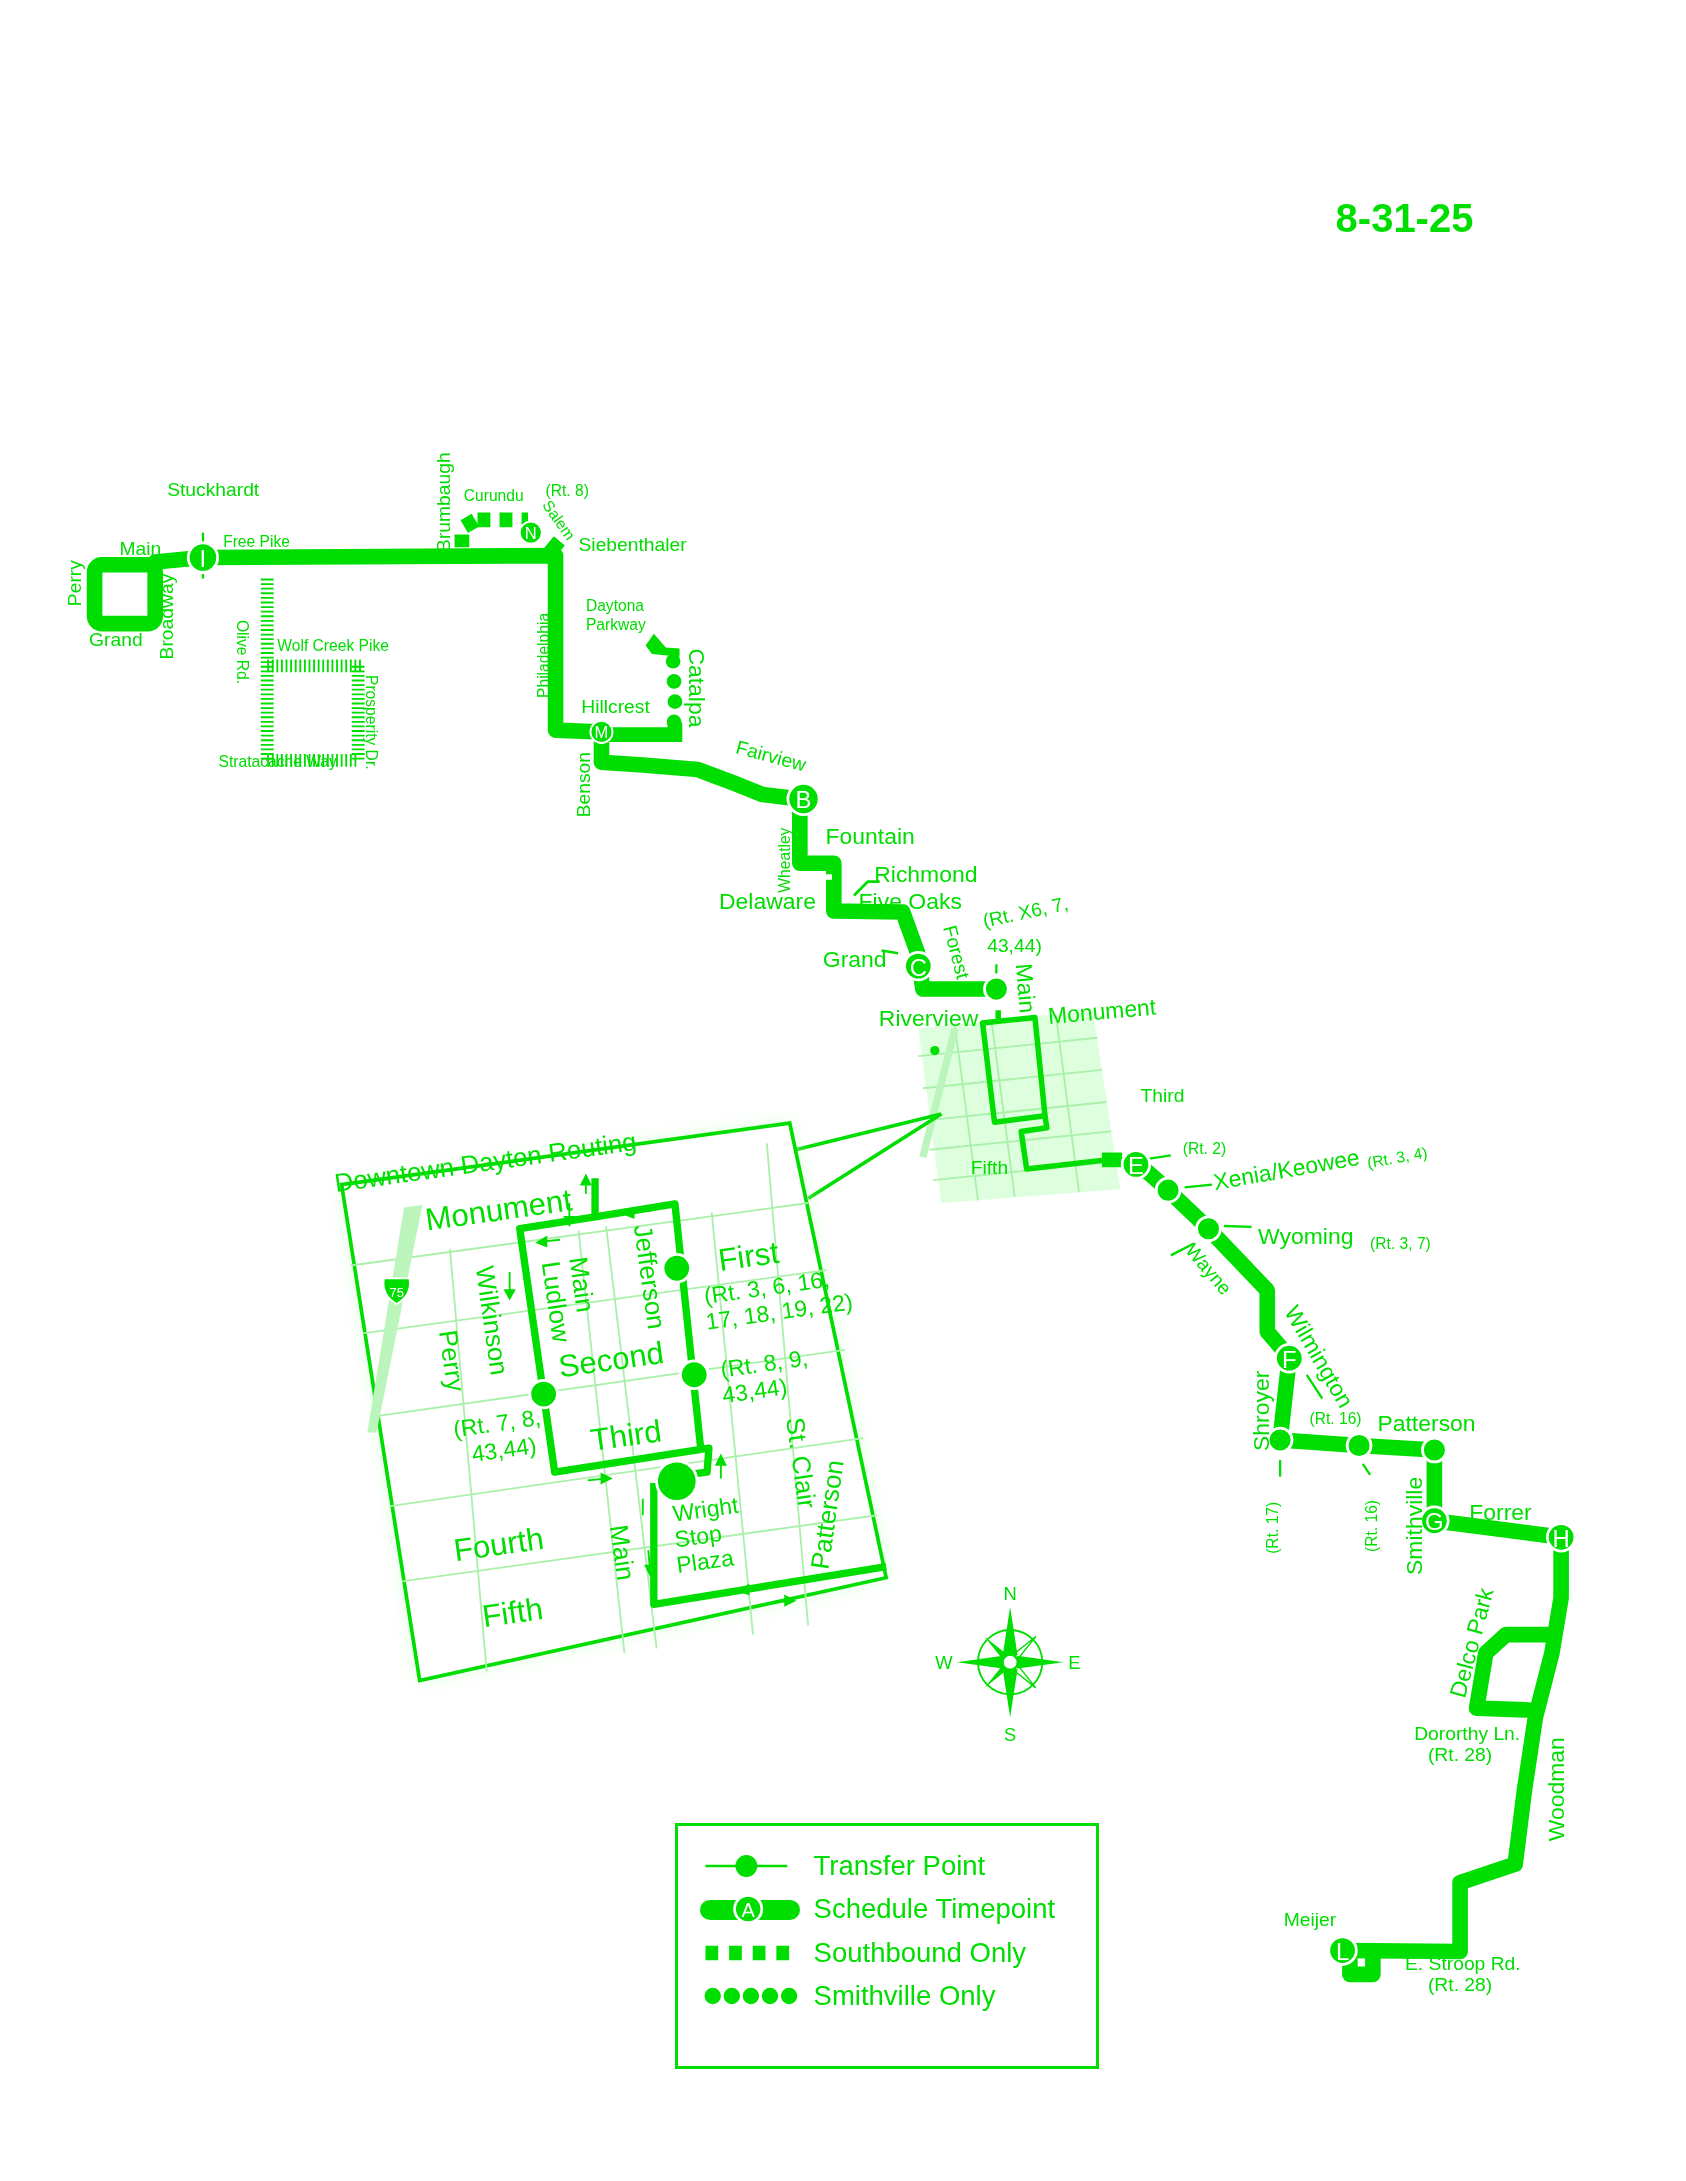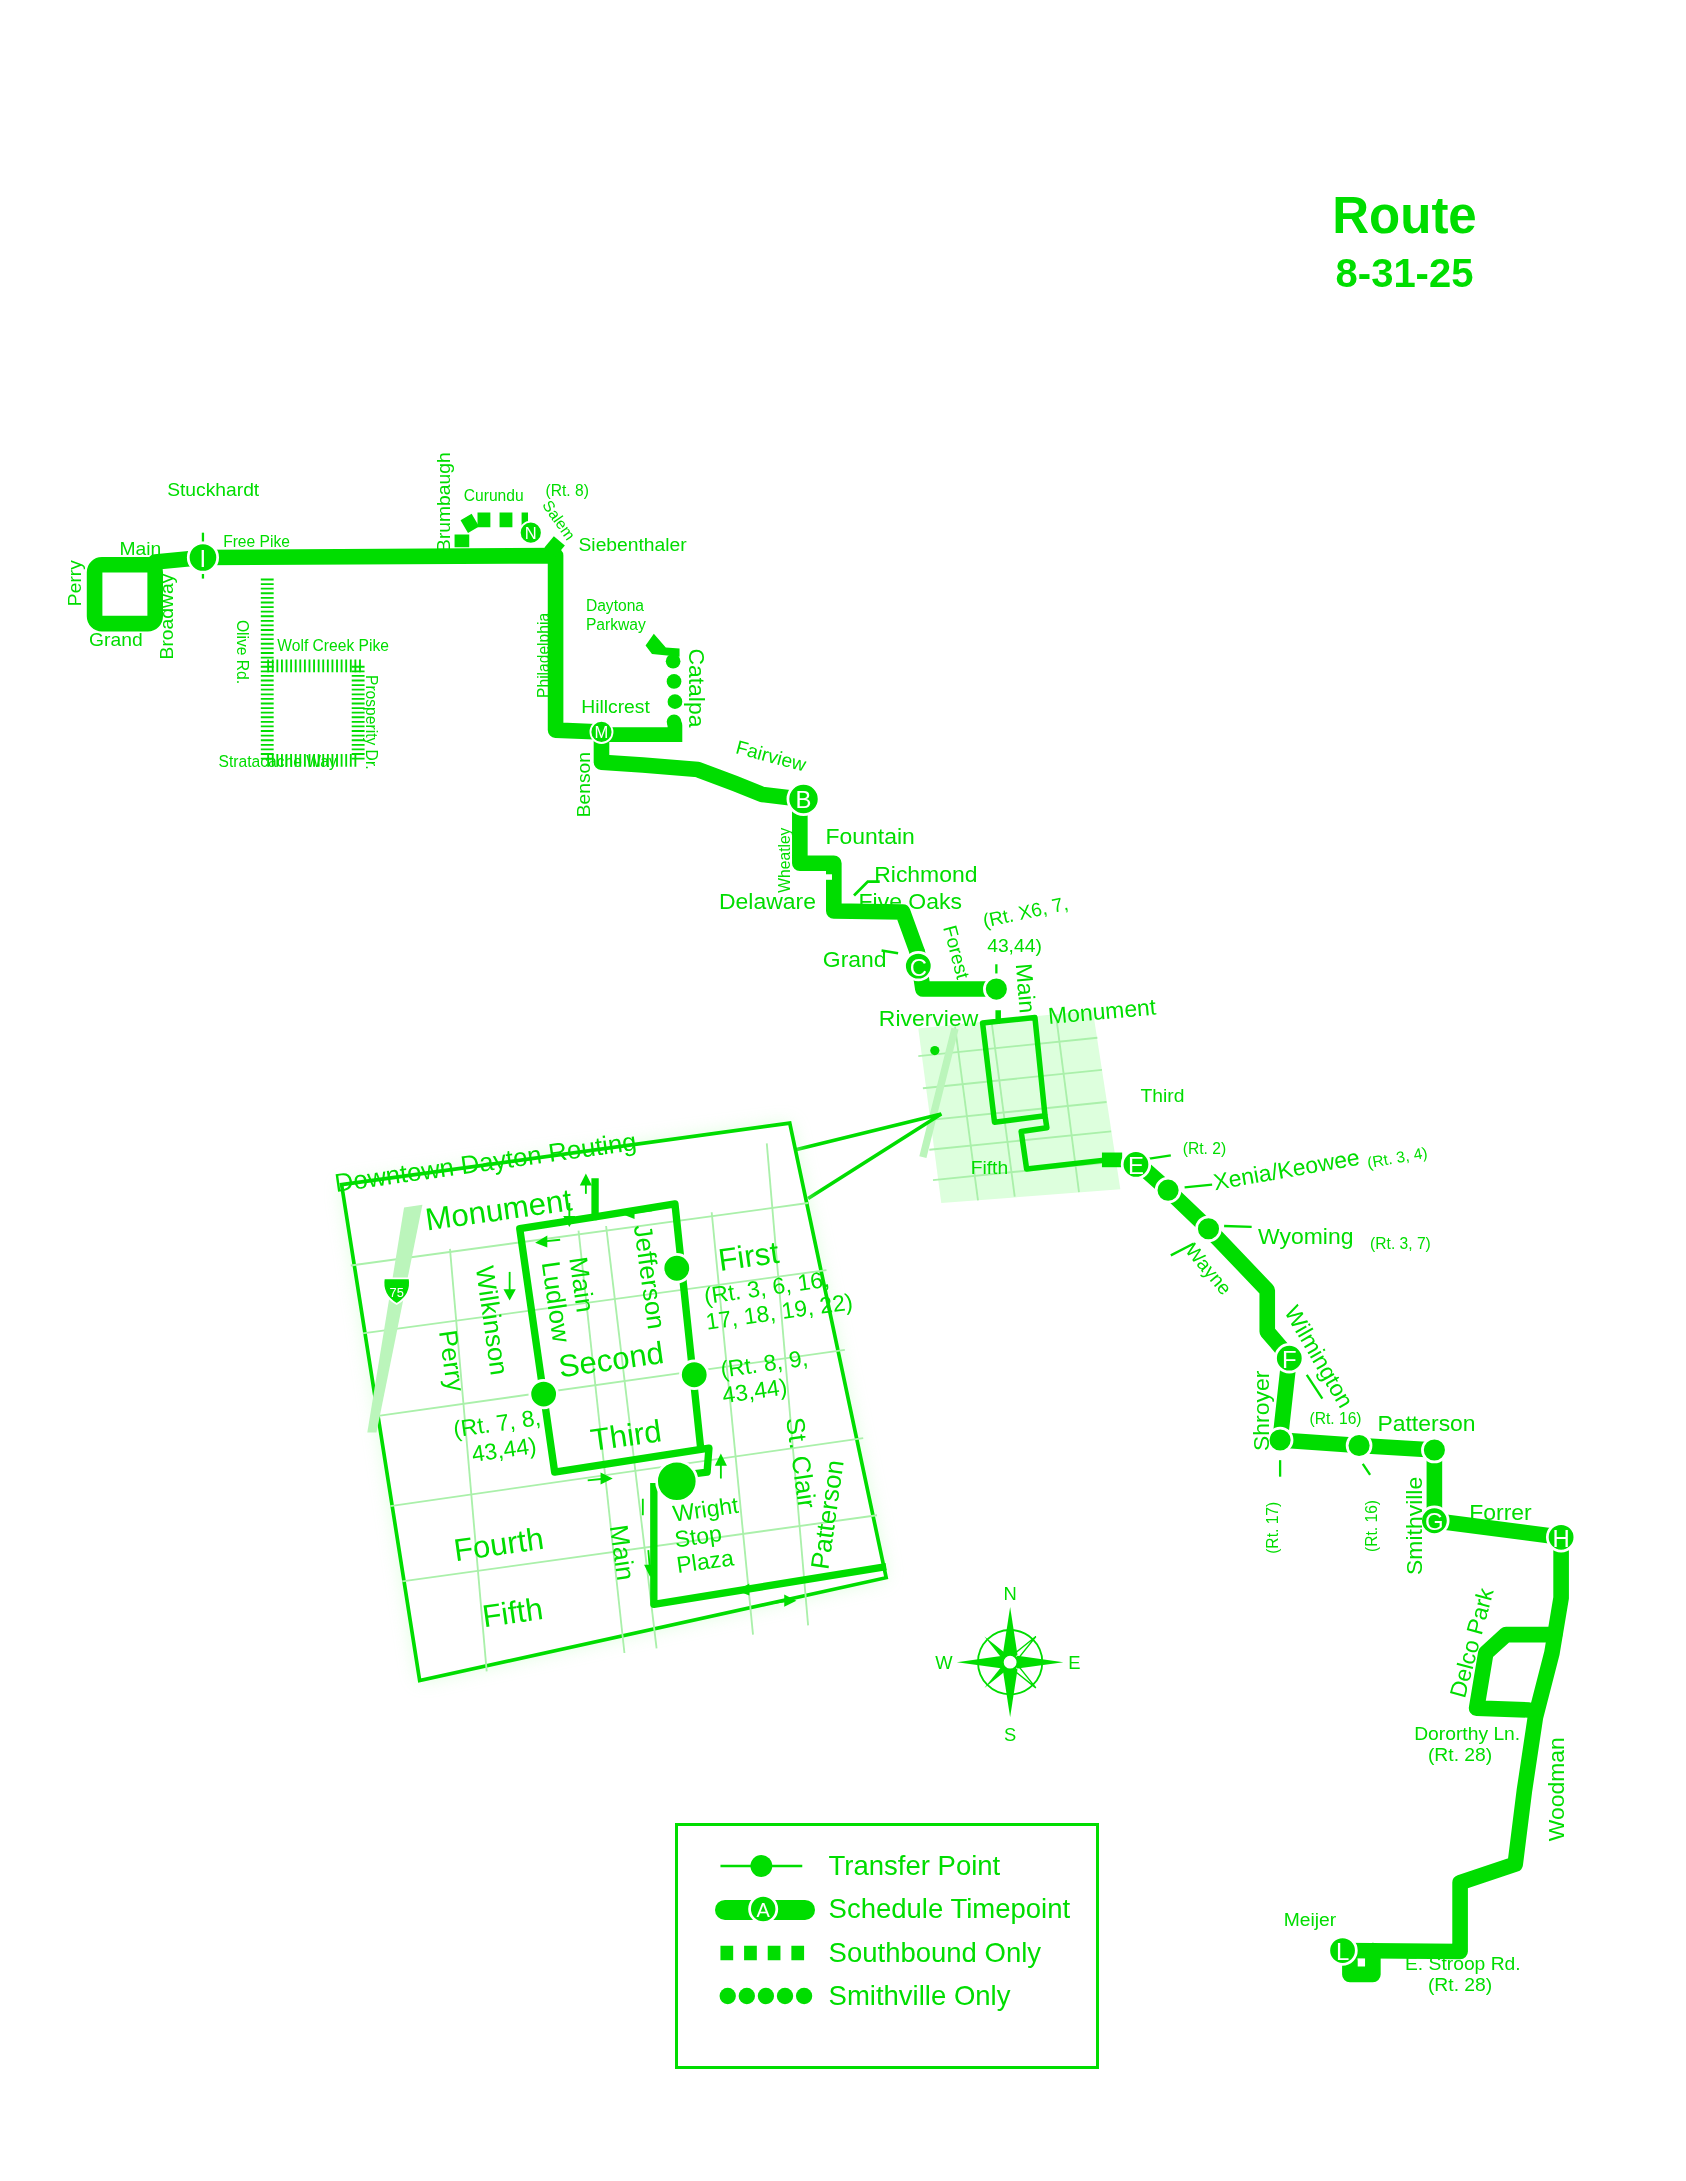--- a/index.html
+++ b/index.html
@@ -10,29 +10,28 @@
   .t-num { font-size: 154px; line-height: 138px; display: block; letter-spacing: -3.7px; }
   .t-date { font-size: 40px; line-height: 61px; display: block; }
   svg text { font-family: "Liberation Sans", sans-serif; fill: #00dd00; }
   .lbl { font-size: 21px; }
   .lbl-sm { font-size: 17px; }
   .lbl-md { font-size: 25px; }
   .lbl-lg { font-size: 28px; }
   .lbl-xl { font-size: 34px; }
   .tp-letter { font-size: 26px; fill: #ffffff; text-anchor: middle; dominant-baseline: central; }
   .legend { position: absolute; left: 675px; top: 1823px; width: 424px; height: 246px; border: 3.7px solid #00dd00; box-sizing: border-box; }
-  .legend-row { position: absolute; left: 15px; height: 40px; display: flex; align-items: center; }
+  .legend-row { position: absolute; left: 0; height: 40px; display: flex; align-items: center; }
   .legend-sym { width: 108px; height: 40px; margin-left: 18.4px; position: relative; }
   .legend-label { color: #00dd00; font-size: 27.5px; margin-left: 9.2px; white-space: nowrap; }
 </style>
 </head>
 <body>
 
 <div class="title-block">
-  <span class="t-route">Route</span>
   <span class="t-date">8-31-25</span>
 </div>
 
 <svg id="map" viewBox="0 0 1836 2376" xmlns="http://www.w3.org/2000/svg">
   <defs>
     <filter id="glow" x="-20%" y="-20%" width="140%" height="140%">
       <feGaussianBlur stdDeviation="10"></feGaussianBlur>
     </filter>
   </defs>
 

